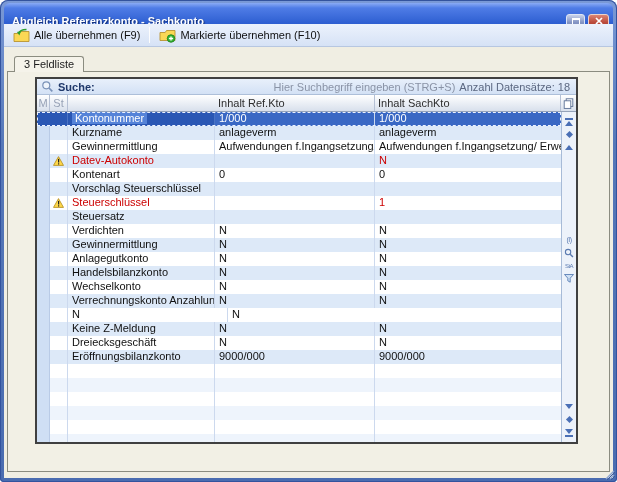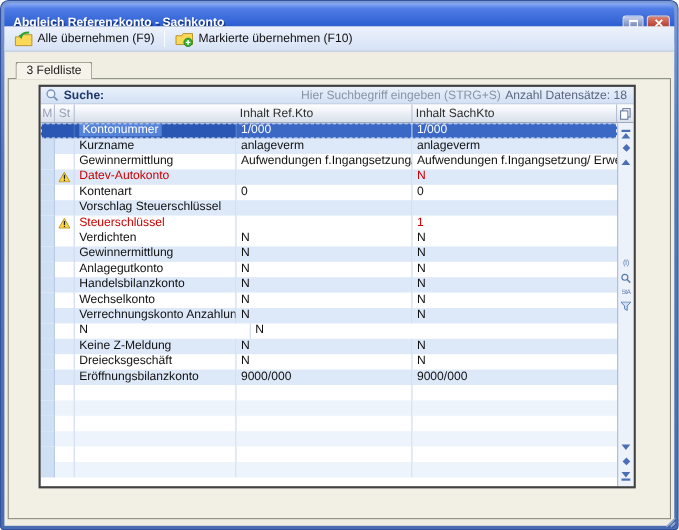--- a/index.html
+++ b/index.html
@@ -227,20 +227,27 @@
                   <svg width="11" height="10" viewBox="0 0 11 10">
                     <path d="M5.5 0.6 L10.5 9.4 L0.5 9.4 Z" fill="#ffd84a" stroke="#b08a1a" stroke-width="0.8"></path>
                     <rect x="5" y="2.9" width="1.2" height="3.6" fill="#222"></rect>
                     <rect x="5" y="7.3" width="1.2" height="1.2" fill="#222"></rect>
                   </svg>
                 </div>
                 <div class="c-label"><span class="alert-text">Steuerschlüssel</span></div>
                 <div class="c-ref alert-text"></div>
                 <div class="c-sach alert-text">1</div>
               </div>
+              <div class="grid-row stripe">
+                <div class="c-m"></div>
+                <div class="c-st"></div>
+                <div class="c-label"><span>Steuersatz</span></div>
+                <div class="c-ref"></div>
+                <div class="c-sach"></div>
+              </div>
               <div class="grid-row">
                 <div class="c-m"></div>
                 <div class="c-st"></div>
                 <div class="c-label"><span>Verdichten</span></div>
                 <div class="c-ref">N</div>
                 <div class="c-sach">N</div>
               </div>
               <div class="grid-row stripe">
                 <div class="c-m"></div>
                 <div class="c-st"></div>

